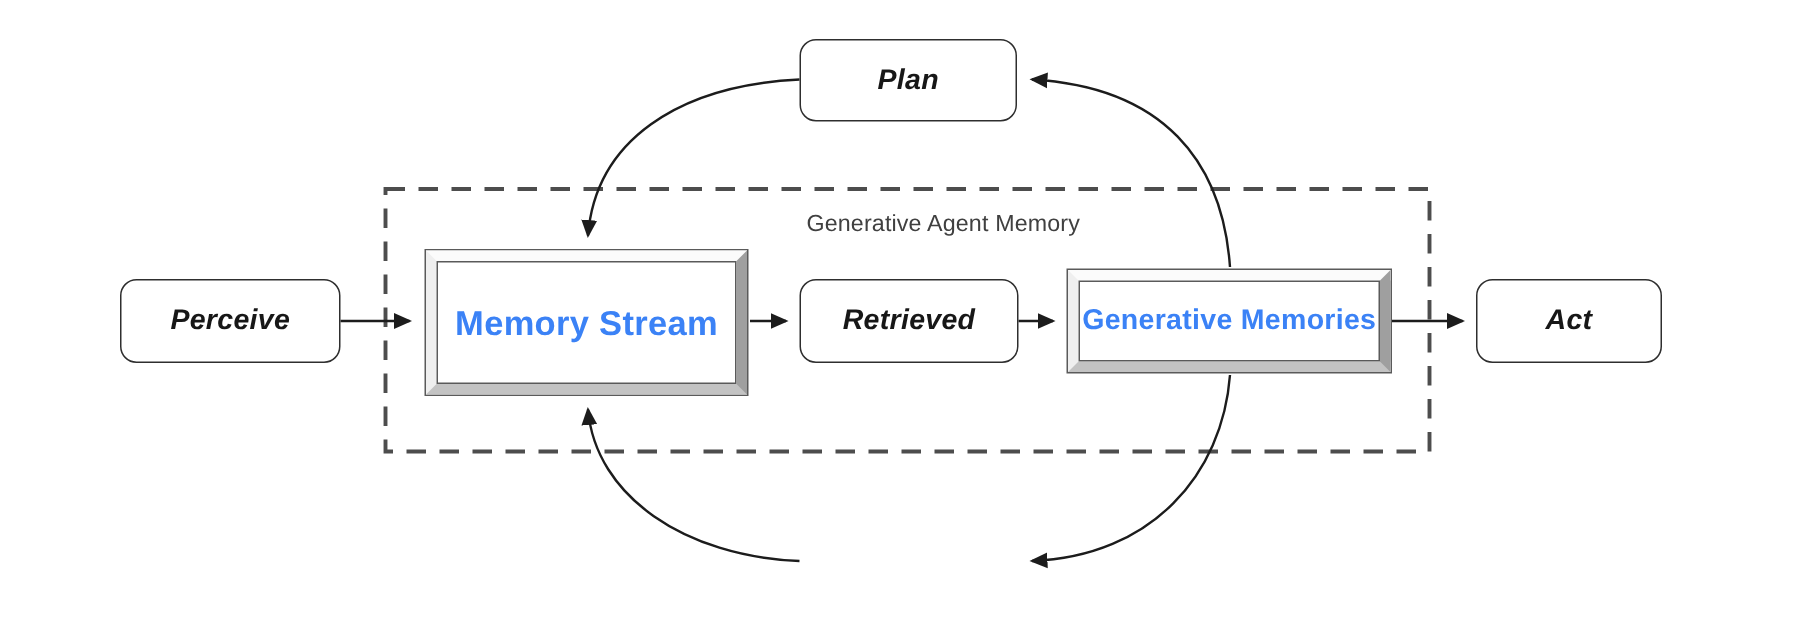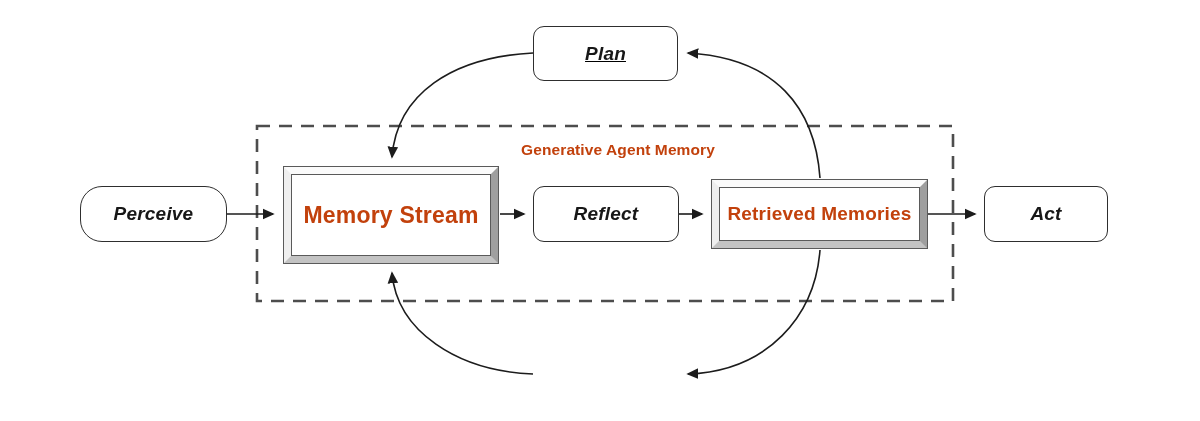--- a/index.html
+++ b/index.html
@@ -56,35 +56,35 @@
     width: 100%;
     height: 100%;
     border: 1.4px solid #5a5a5a;
     background: #ffffff;
     display: flex;
     align-items: center;
     justify-content: center;
   }
   .bevel-inner .lbl-bold {
     font-weight: 700;
-    color: #c2410c;
+    color: #3b82f6;
     letter-spacing: 0.2px;
     white-space: nowrap;
   }
   #memory-stream-box .lbl-bold { font-size: 23px; }
   #retrieved-memories-box .lbl-bold { font-size: 19px; }
   #memory-group-label {
     position: absolute;
     left: 516px;
     top: 141px;
     width: 204px;
-    text-align: center;
-    font-weight: 700;
+    text-align: right;
+    font-weight: 400;
     font-size: 15.5px;
-    color: #c2410c;
+    color: #404040;
     letter-spacing: 0.1px;
     white-space: nowrap;
   }
 </style>
 </head>
 <body>
 
 <div id="canvas">
 
   <svg id="arrow-layer" viewBox="0 0 1200 421" xmlns="http://www.w3.org/2000/svg">
@@ -102,48 +102,48 @@
       <path d="M 679,214 L 702,214" marker-end="url(#ah)"></path>
       <path d="M 928,214 L 975,214" marker-end="url(#ah)"></path>
 
       <path d="M 820,178 C 815,108 776,58 688,53" marker-end="url(#ah)"></path>
       <path d="M 533,53 C 452,57 397,94 392,157" marker-end="url(#ah)"></path>
       <path d="M 820,250 C 815,316 768,371 688,374" marker-end="url(#ah)"></path>
       <path d="M 533,374 C 457,371 397,331 392,273" marker-end="url(#ah)"></path>
     </g>
   </svg>
 
-  <div class="rbox" style="left:80px; top:186px; width:147px; height:56px;border-radius:22px;">
+  <div class="rbox" style="left:80px; top:186px; width:147px; height:56px;">
     <span class="lbl">Perceive</span>
   </div>
 
-  <div class="rbox" style="left:533px; top:26px; width:145px; height:55px;text-decoration:underline;">
+  <div class="rbox" style="left:533px; top:26px; width:145px; height:55px;">
     <span class="lbl">Plan</span>
   </div>
 
   <div class="rbox" style="left:533px; top:186px; width:146px; height:56px;">
-    <span class="lbl">Reflect</span>
+    <span class="lbl">Retrieved</span>
   </div>
 
 
   <div class="rbox" style="left:984px; top:186px; width:124px; height:56px;">
     <span class="lbl">Act</span>
   </div>
 
   <div id="memory-stream-box" class="bevel-outer" style="left:283px; top:166px; width:216px; height:98px;">
     <div class="bevel-frame">
       <div class="bevel-inner">
         <span class="lbl-bold">Memory Stream</span>
       </div>
     </div>
   </div>
 
   <div id="retrieved-memories-box" class="bevel-outer" style="left:711px; top:179px; width:217px; height:70px;">
     <div class="bevel-frame">
       <div class="bevel-inner">
-        <span class="lbl-bold">Retrieved Memories</span>
+        <span class="lbl-bold">Generative Memories</span>
       </div>
     </div>
   </div>
 
   <div id="memory-group-label">Generative Agent Memory</div>
 
 </div>
 
 </body></html>

